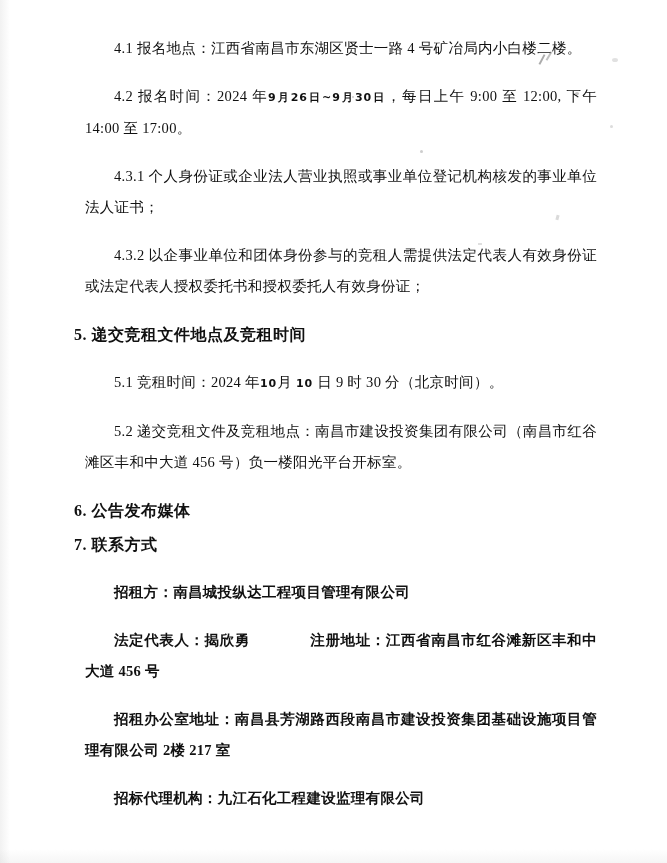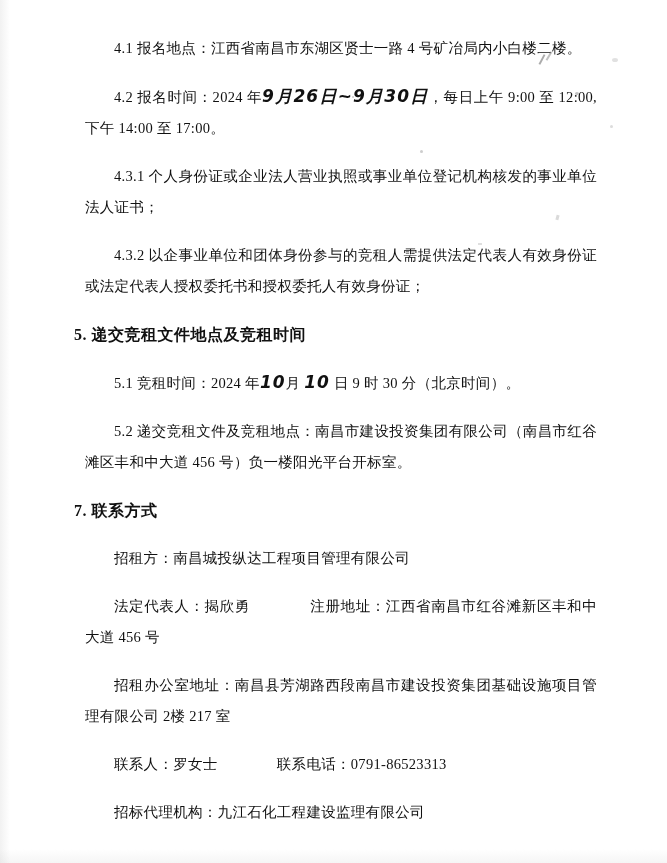--- a/index.html
+++ b/index.html
@@ -33,26 +33,25 @@
     text-indent:2em;
     letter-spacing:0.3px;
   }
   .sec-heading{
     font-size:16px;
     font-weight:bold;
     margin:2px 0 3px 6px;
     line-height:31px;
     letter-spacing:0.5px;
   }
-  .bold-line{font-weight:normal;}
+  .bold-line{font-weight:bold;}
   .hand{
     font-family:"DejaVu Sans",sans-serif;
-    font-style:italic;
     font-weight:700;
-    font-size:17px;
+    font-size:11px;
     letter-spacing:1px;
     white-space:nowrap;
   }
   
   .artifact{position:absolute;pointer-events:none;}
   .a1{left:541px;top:54px;width:2px;height:11px;background:#8f8f8f;transform:rotate(28deg);opacity:.75;}
   .a2{left:548px;top:51px;width:2px;height:10px;background:#9a9a9a;transform:rotate(30deg);opacity:.6;}
   .a3{left:575px;top:92px;width:4px;height:3px;background:#a8a8a8;border-radius:50%;opacity:.7;}
   .a4{left:612px;top:58px;width:6px;height:4px;background:#bdbdbd;border-radius:50%;opacity:.45;}
   .a5{left:420px;top:150px;width:3px;height:3px;background:#ababab;border-radius:50%;opacity:.6;}
@@ -72,26 +71,26 @@
 
   <p>4.1 报名地点：江西省南昌市东湖区贤士一路 4 号矿冶局内小白楼二楼。</p>
   <p><span>4.2 报名时间：2024 年</span><span class="hand">9月26日~9月30日</span><span>，每日上午 9:00 至 12:00, 下午 14:00 至 17:00。</span></p>
   <p>4.3.1 个人身份证或企业法人营业执照或事业单位登记机构核发的事业单位法人证书；</p>
   <p>4.3.2 以企事业单位和团体身份参与的竞租人需提供法定代表人有效身份证或法定代表人授权委托书和授权委托人有效身份证；</p>
 
   <div class="sec-heading">5. 递交竞租文件地点及竞租时间</div>
   <p><span>5.1 竞租时间：2024 年</span><span class="hand">10</span><span>月 </span><span class="hand">10</span><span> 日 9 时 30 分（北京时间）。</span></p>
   <p>5.2 递交竞租文件及竞租地点：南昌市建设投资集团有限公司（南昌市红谷滩区丰和中大道 456 号）负一楼阳光平台开标室。</p>
 
+  <div class="sec-heading">6. 公告发布媒体</div>
 
   <div class="sec-heading">7. 联系方式</div>
   <p class="bold-line">招租方：南昌城投纵达工程项目管理有限公司</p>
   <p class="bold-line">法定代表人：揭欣勇　　　　注册地址：江西省南昌市红谷滩新区丰和中大道 456 号</p>
   <p class="bold-line">招租办公室地址：南昌县芳湖路西段南昌市建设投资集团基础设施项目管理有限公司 2楼 217 室</p>
-  <p class="bold-line">联系人：罗女士　　　　联系电话：0791-86523313</p>
   <p class="bold-line">招标代理机构：九江石化工程建设监理有限公司</p>
 
 </div>
 
 <div class="artifact a1"></div>
 <div class="artifact a2"></div>
 <div class="artifact a3"></div>
 <div class="artifact a4"></div>
 <div class="artifact a5"></div>
 <div class="artifact a6"></div>

